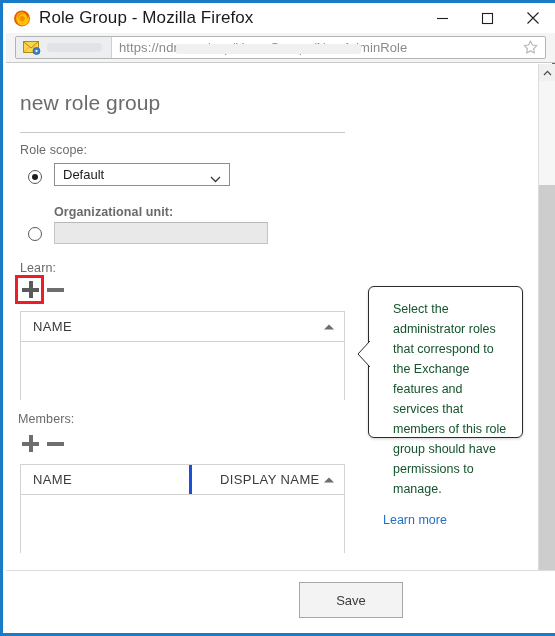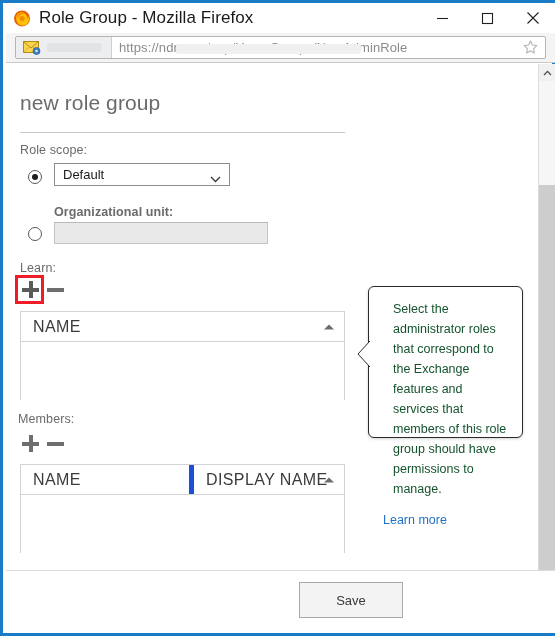--- a/index.html
+++ b/index.html
@@ -269,24 +269,24 @@
     display: flex;
     align-items: stretch;
     background: #ffffff;
   }
   .grid-col {
     display: flex;
     align-items: center;
     position: relative;
     box-sizing: border-box;
   }
-  .grid-col + .grid-col { border-left: 5px solid #1d4ed8; }
+  .grid-col + .grid-col { border-left: 3px solid #1d4ed8; padding-left: 16px; }
   .grid-col .col-label {
     margin-left: 12px;
-    font-size: 16px;
+    font-size: 13px;
     color: #3b3b3b;
     letter-spacing: .4px;
   }
   .sort-arrow {
     position: absolute;
     right: 10px;
     top: 50%;
     transform: translateY(-50%);
     width: 0; height: 0;
     border-left: 5px solid transparent;

